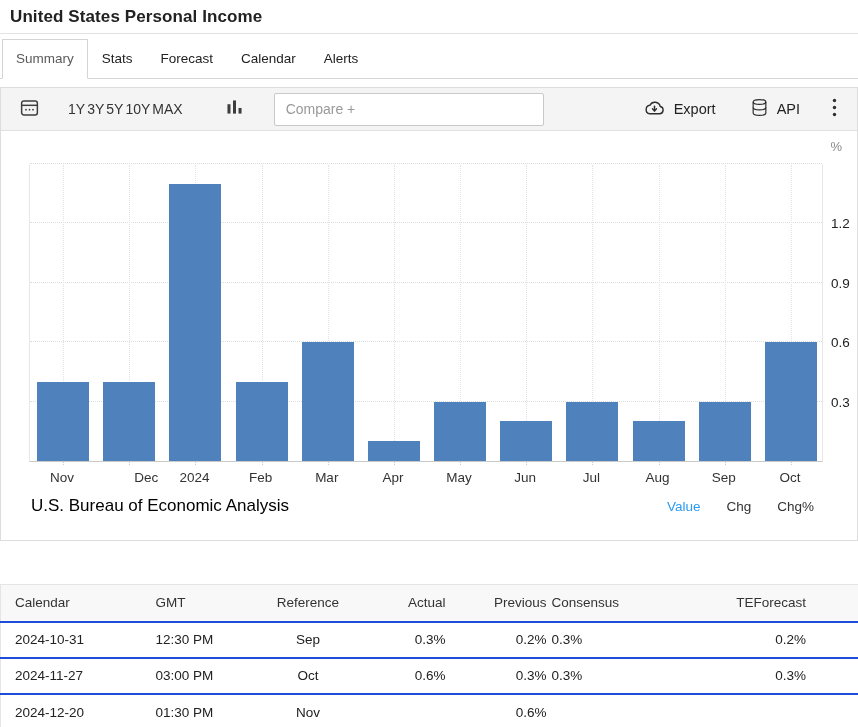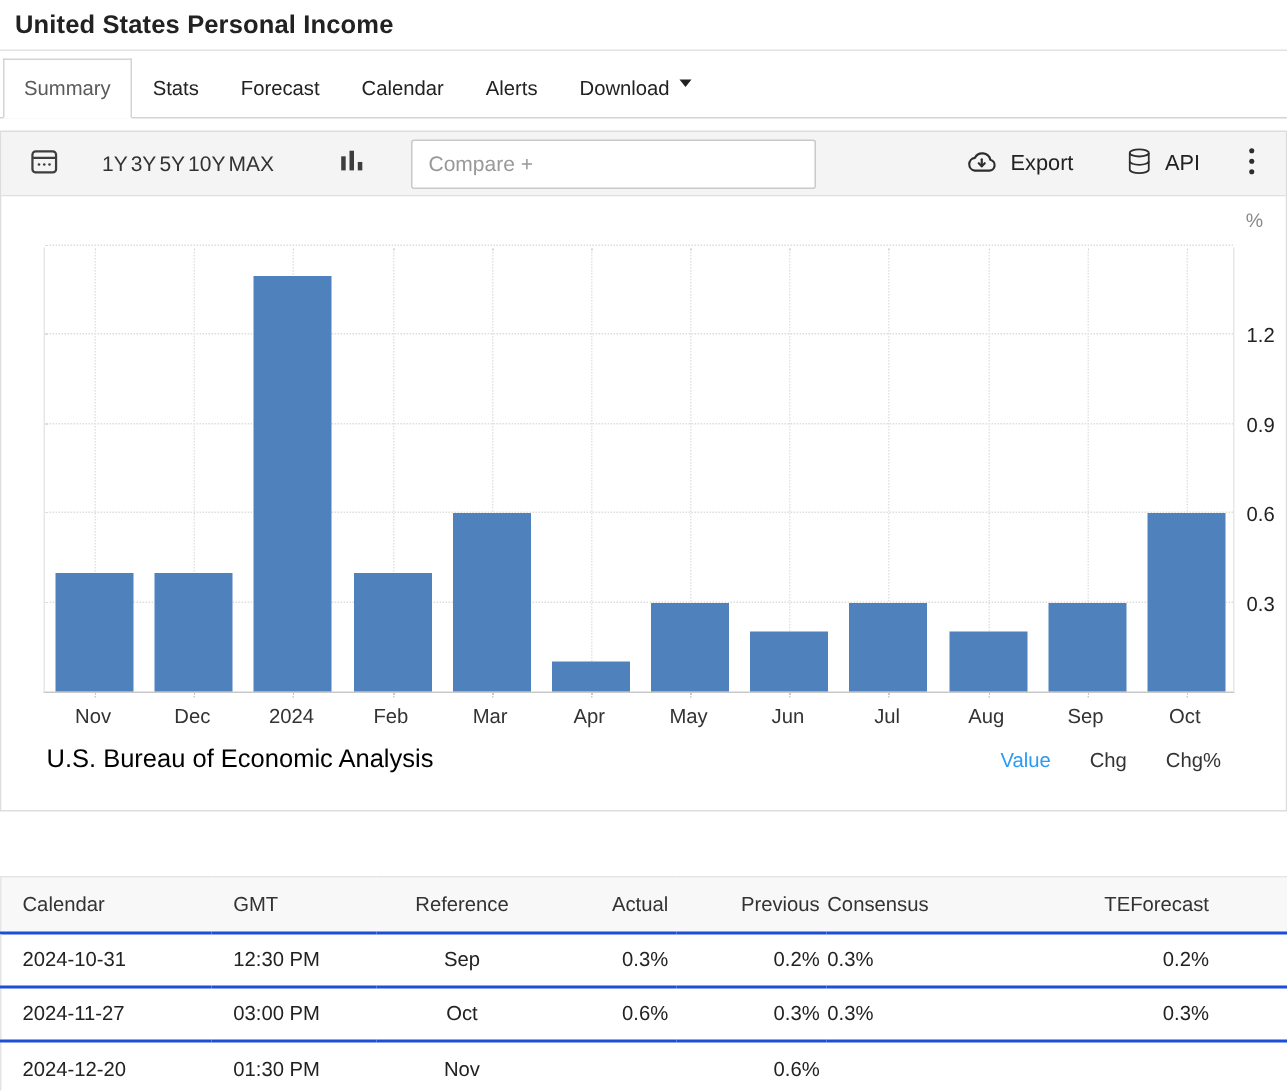--- a/index.html
+++ b/index.html
@@ -115,21 +115,20 @@
 <div class="page-header">
   <h1>United States Personal Income</h1>
 </div>
 
 <div class="tab-bar">
     <div class="tab active"><span>Summary</span></div>
     <div class="tab"><span>Stats</span></div>
     <div class="tab"><span>Forecast</span></div>
     <div class="tab"><span>Calendar</span></div>
     <div class="tab"><span>Alerts</span></div>
-    <div class="tab"><span>Download</span><span class="caret"></span></div>
   </div>
 
 <div class="card">
   <div class="toolbar">
     <button class="icon-btn tb-calendar">
       <span>
         <svg width="21" height="21" viewBox="0 0 24 24" fill="none" stroke="#3d3d3d" stroke-width="1.7">
           <rect x="3" y="4.5" width="18" height="16" rx="2.5"></rect>
           <line x1="3" y1="9.5" x2="21" y2="9.5"></line>
           <circle cx="8" cy="14.5" r="1" fill="#3d3d3d" stroke="none"></circle>
@@ -233,21 +232,21 @@
         <div class="bar" title="Oct: 0.6%" style="left: 734.917px; height: 118.8px;"></div>
       </div>
     <div id="ylabels">
         <div class="y-label" style="top: 262.6px;">0.3</div>
         <div class="y-label" style="top: 203.2px;">0.6</div>
         <div class="y-label" style="top: 143.8px;">0.9</div>
         <div class="y-label" style="top: 84.4px;">1.2</div>
       </div>
     <div id="xlabels">
         <div class="x-label" style="left: 61.0833px;">Nov</div>
-        <div class="x-label" style="left: 127.25px;">Dec</div>
+        <div class="x-label" style="left: 127.25px; text-align: right;">Dec</div>
         <div class="x-label" style="left: 193.417px;">2024</div>
         <div class="x-label" style="left: 259.583px;">Feb</div>
         <div class="x-label" style="left: 325.75px;">Mar</div>
         <div class="x-label" style="left: 391.917px;">Apr</div>
         <div class="x-label" style="left: 458.083px;">May</div>
         <div class="x-label" style="left: 524.25px;">Jun</div>
         <div class="x-label" style="left: 590.417px;">Jul</div>
         <div class="x-label" style="left: 656.583px;">Aug</div>
         <div class="x-label" style="left: 722.75px;">Sep</div>
         <div class="x-label" style="left: 788.917px;">Oct</div>

